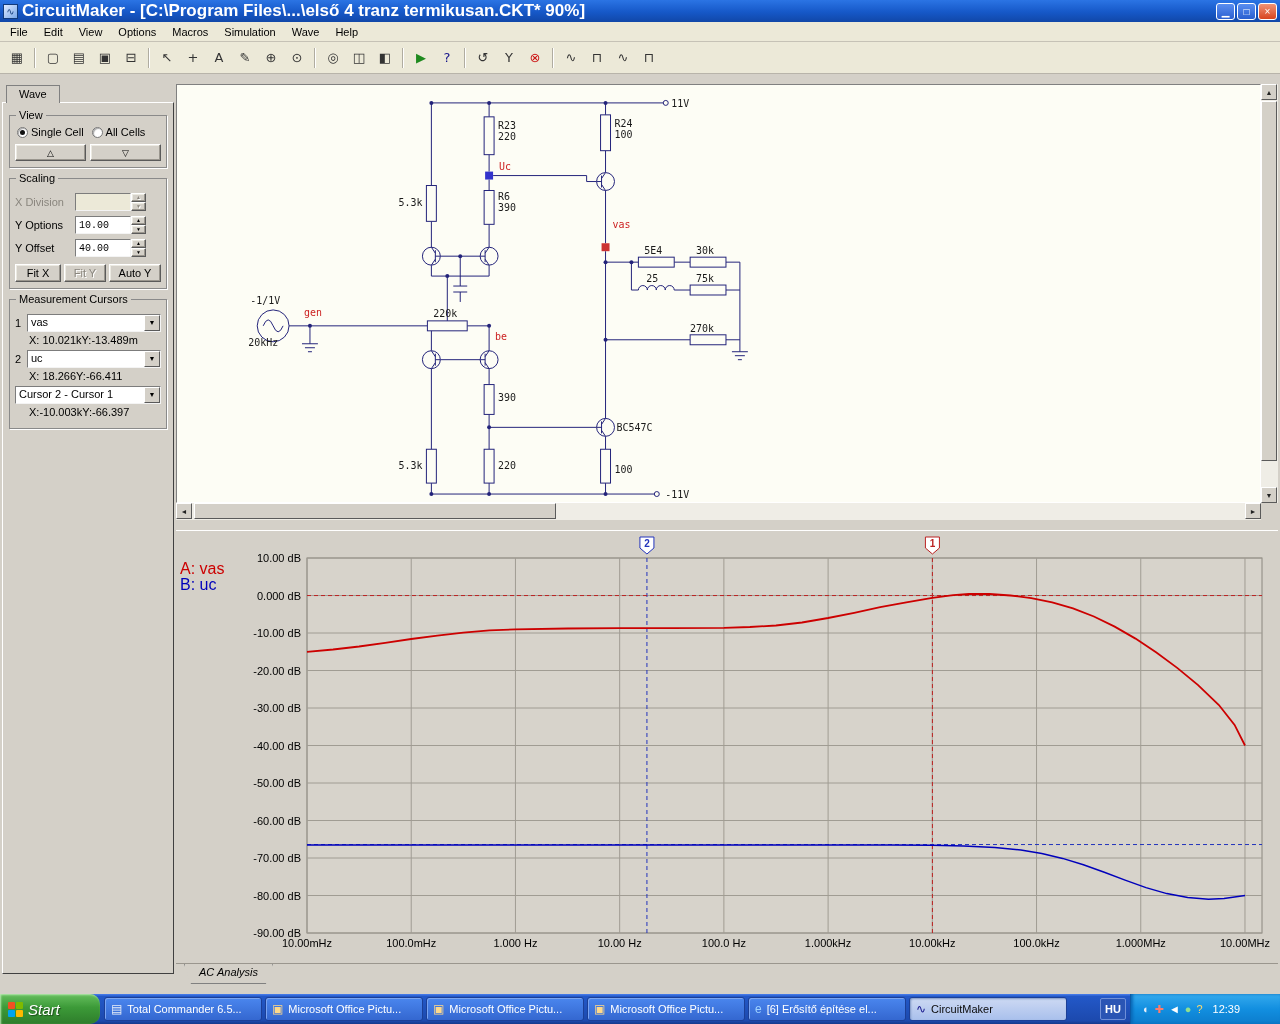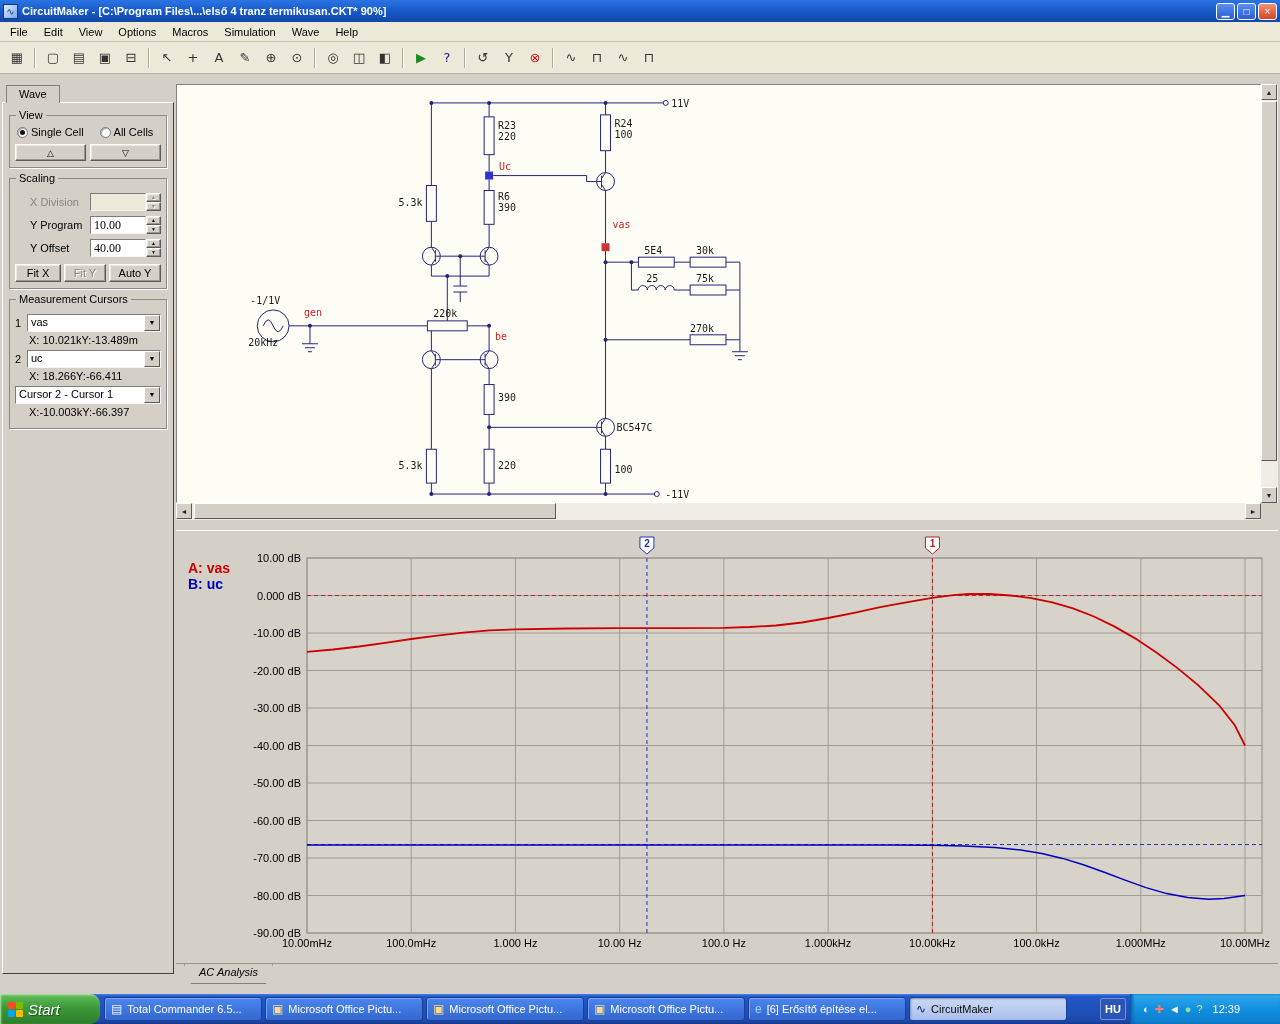--- a/index.html
+++ b/index.html
@@ -5,21 +5,21 @@
   html,body{margin:0;padding:0;width:1280px;height:1024px;overflow:hidden;
     font-family:"Liberation Sans",sans-serif;font-size:11px;background:#d4d0c8;}
   *{box-sizing:border-box;}
   
   #window{position:absolute;top:0;left:0;width:1280px;height:994px;background:#d4d0c8;}
   #titlebar{position:absolute;top:0;left:0;width:100%;height:22px;
     background:linear-gradient(180deg,#2b74e4 0%,#1658c8 55%,#1147a8 100%);
     display:flex;align-items:center;padding:0 3px;color:#fff;}
   #title-icon{width:15px;height:15px;background:linear-gradient(135deg,#dfeaff,#7aa8e8);
     border:1px solid #123a7a;color:#123a7a;font-size:10px;line-height:13px;text-align:center;margin-right:4px;}
-  #title-text{font-weight:bold;font-size:11px;flex:1;white-space:nowrap;overflow:hidden;}
+  #title-text{font-weight:bold;font-size:17px;flex:1;white-space:nowrap;overflow:hidden;}
   .winbtn{width:19px;height:17px;margin-left:2px;border:1px solid #fff;border-radius:3px;
     color:#fff;font-size:10px;line-height:15px;text-align:center;
     background:linear-gradient(180deg,#5a8ef0,#2a5fd0);}
   .winbtn.close{background:linear-gradient(180deg,#ef9376,#d8441f);}
   #menubar{position:absolute;top:22px;left:0;width:100%;height:20px;background:#ece9d8;
     border-bottom:1px solid #c6c2b6;display:flex;align-items:center;padding-left:2px;}
   .menu-item{padding:2px 8px;color:#000;}
   #toolbar{position:absolute;top:42px;left:0;width:100%;height:32px;background:#ece9d8;
     border-bottom:1px solid #b8b4aa;display:flex;align-items:center;padding:0 4px;}
   .tb-btn{width:24px;height:24px;margin:0 1px;background:#ece9d8;border:1px solid #ece9d8;
@@ -31,35 +31,35 @@
   #workspace{position:absolute;top:74px;left:0;width:1280px;height:920px;background:#d4d0c8;}
   
   #sidebar{position:absolute;left:2px;top:10px;width:172px;height:891px;}
   #wave-tab{position:relative;display:inline-block;margin-left:4px;padding:2px 12px 3px;
     background:#d4d0c8;border:1px solid #808080;border-bottom:none;z-index:2;top:1px;}
   #side-panel{position:relative;height:calc(100% - 19px);background:#d4d0c8;
     border:1px solid;border-color:#fff #404040 #404040 #fff;padding:2px 2px;}
   .group{position:relative;border:1px solid #8a8a8a;box-shadow:1px 1px 0 #ffffff;
     margin:10px 4px 0;padding:10px 5px 6px;}
   .group-label{position:absolute;top:-7px;left:6px;background:#d4d0c8;padding:0 3px;}
-  .radio-row{display:flex;gap:16px;align-items:center;margin:0 0 6px 2px;}
+  .radio-row{display:flex;gap:8px;align-items:center;margin:0 0 6px 2px;}
   .radio{width:11px;height:11px;border-radius:50%;background:#fff;border:1px solid #777;
     box-shadow:inset 1px 1px 1px #aaa;display:inline-block;margin-right:3px;vertical-align:-2px;}
   .radio.checked::after{content:"";display:block;width:5px;height:5px;background:#111;border-radius:50%;margin:2px;}
   .btn3d{background:#d4d0c8;border:1px solid;border-color:#fff #5a5a5a #5a5a5a #fff;
     box-shadow:inset -1px -1px 0 #9a968e,inset 1px 1px 0 #eceae2;font-size:11px;
     font-family:"Liberation Sans",sans-serif;padding:1px 4px;}
   .btn3d.disabled{color:#8a867e;text-shadow:1px 1px 0 #fff;}
   .updown-row{display:flex;gap:4px;}
   .updown-row .btn3d{flex:1;height:17px;font-size:9px;line-height:12px;}
-  .scale-row{display:flex;align-items:center;height:20px;margin:3px 0;justify-content:flex-end;}
+  .scale-row{display:flex;align-items:center;height:20px;margin:3px 0;}
   .scale-row .lbl{width:60px;}
   .lbl.disabled{color:#8a867e;}
   .inp{width:56px;height:18px;background:#fff;border:1px solid;border-color:#7c7c7c #f4f4f4 #f4f4f4 #7c7c7c;
-    font-size:12px;font-family:Liberation Serif, serif;padding:1px 3px;}
+    font-size:10px;font-family:Liberation Mono, monospace;padding:1px 3px;}
   .inp.disabled{background:#ece9d8;}
   .spin{display:flex;flex-direction:column;width:15px;height:18px;}
   .spin .btn3d{flex:1;font-size:5px;line-height:5px;padding:0;}
   .fit-row{display:flex;gap:3px;margin-top:6px;}
   .fit-row .btn3d{height:18px;}
   .cursor-row{display:flex;align-items:center;margin:4px 0 2px;}
   .cursor-row .idx{width:12px;}
   .combo{flex:1;display:flex;height:18px;border:1px solid;border-color:#7c7c7c #f4f4f4 #f4f4f4 #7c7c7c;background:#fff;}
   .combo .combo-text{flex:1;padding:1px 3px;white-space:nowrap;overflow:hidden;}
   .combo .combo-arrow{width:16px;background:#d4d0c8;border:1px solid;border-color:#fff #5a5a5a #5a5a5a #fff;
@@ -74,21 +74,21 @@
   .sbar{position:absolute;background:#efede6;}
   #vscroll{right:0;top:0;width:17px;height:419px;}
   #hscroll{left:0;top:419px;width:1085px;height:17px;}
   #scroll-corner{position:absolute;right:0;top:419px;width:17px;height:17px;background:#d4d0c8;}
   .sbtn{position:absolute;width:16px;height:16px;background:#d4d0c8;border:1px solid;
     border-color:#fff #5a5a5a #5a5a5a #fff;font-size:7px;text-align:center;line-height:13px;color:#222;padding:0;}
   .sthumb{position:absolute;background:#d4d0c8;border:1px solid;border-color:#fff #5a5a5a #5a5a5a #fff;}
   
   #plot-panel{position:absolute;left:0;top:446px;width:1102px;height:433px;background:#d4d0c8;border-top:1px solid #fff;}
   #chart-svg{position:absolute;left:0;top:0;}
-  .legend-item{position:absolute;left:12px;font-size:14px;font-weight:bold;}
+  .legend-item{position:absolute;left:4px;font-size:16px;font-weight:normal;}
   #legend-a{top:29px;} #legend-b{top:45px;}
   .axis-label{font-family:"Liberation Sans",sans-serif;font-size:11px;fill:#000;}
   .flag-label{font-family:"Liberation Sans",sans-serif;font-size:10px;font-weight:bold;}
   #tab-row{position:absolute;left:0;top:879px;width:1102px;height:21px;background:#d4d0c8;border-top:1px solid #9a968e;}
   #ac-tab{display:inline-block;margin-left:8px;padding:2px 14px 5px;background:#d4d0c8;
     border:1px solid #808080;border-top:none;font-style:italic;
     clip-path:polygon(0 0,100% 0,calc(100% - 7px) 100%,7px 100%);}
   
   .wire{stroke:#23237a;stroke-width:1;fill:none;}
   .comp{stroke:#23237a;stroke-width:1;fill:#fdfdf5;}
@@ -198,21 +198,21 @@
           <span class="group-label">Scaling</span>
           <div class="scale-row">
             <span class="lbl disabled">X Division</span>
             <input class="inp disabled" disabled="" value="" style="">
             <span class="spin">
               <button class="btn3d disabled">▲</button>
               <button class="btn3d disabled">▼</button>
             </span>
           </div>
           <div class="scale-row">
-            <span class="lbl">Y Program</span>
+            <span class="lbl">Y Options</span>
             <input class="inp" value="10.00" style="">
             <span class="spin">
               <button class="btn3d">▲</button>
               <button class="btn3d">▼</button>
             </span>
           </div>
           <div class="scale-row">
             <span class="lbl">Y Offset</span>
             <input class="inp" value="40.00" style="">
             <span class="spin">

